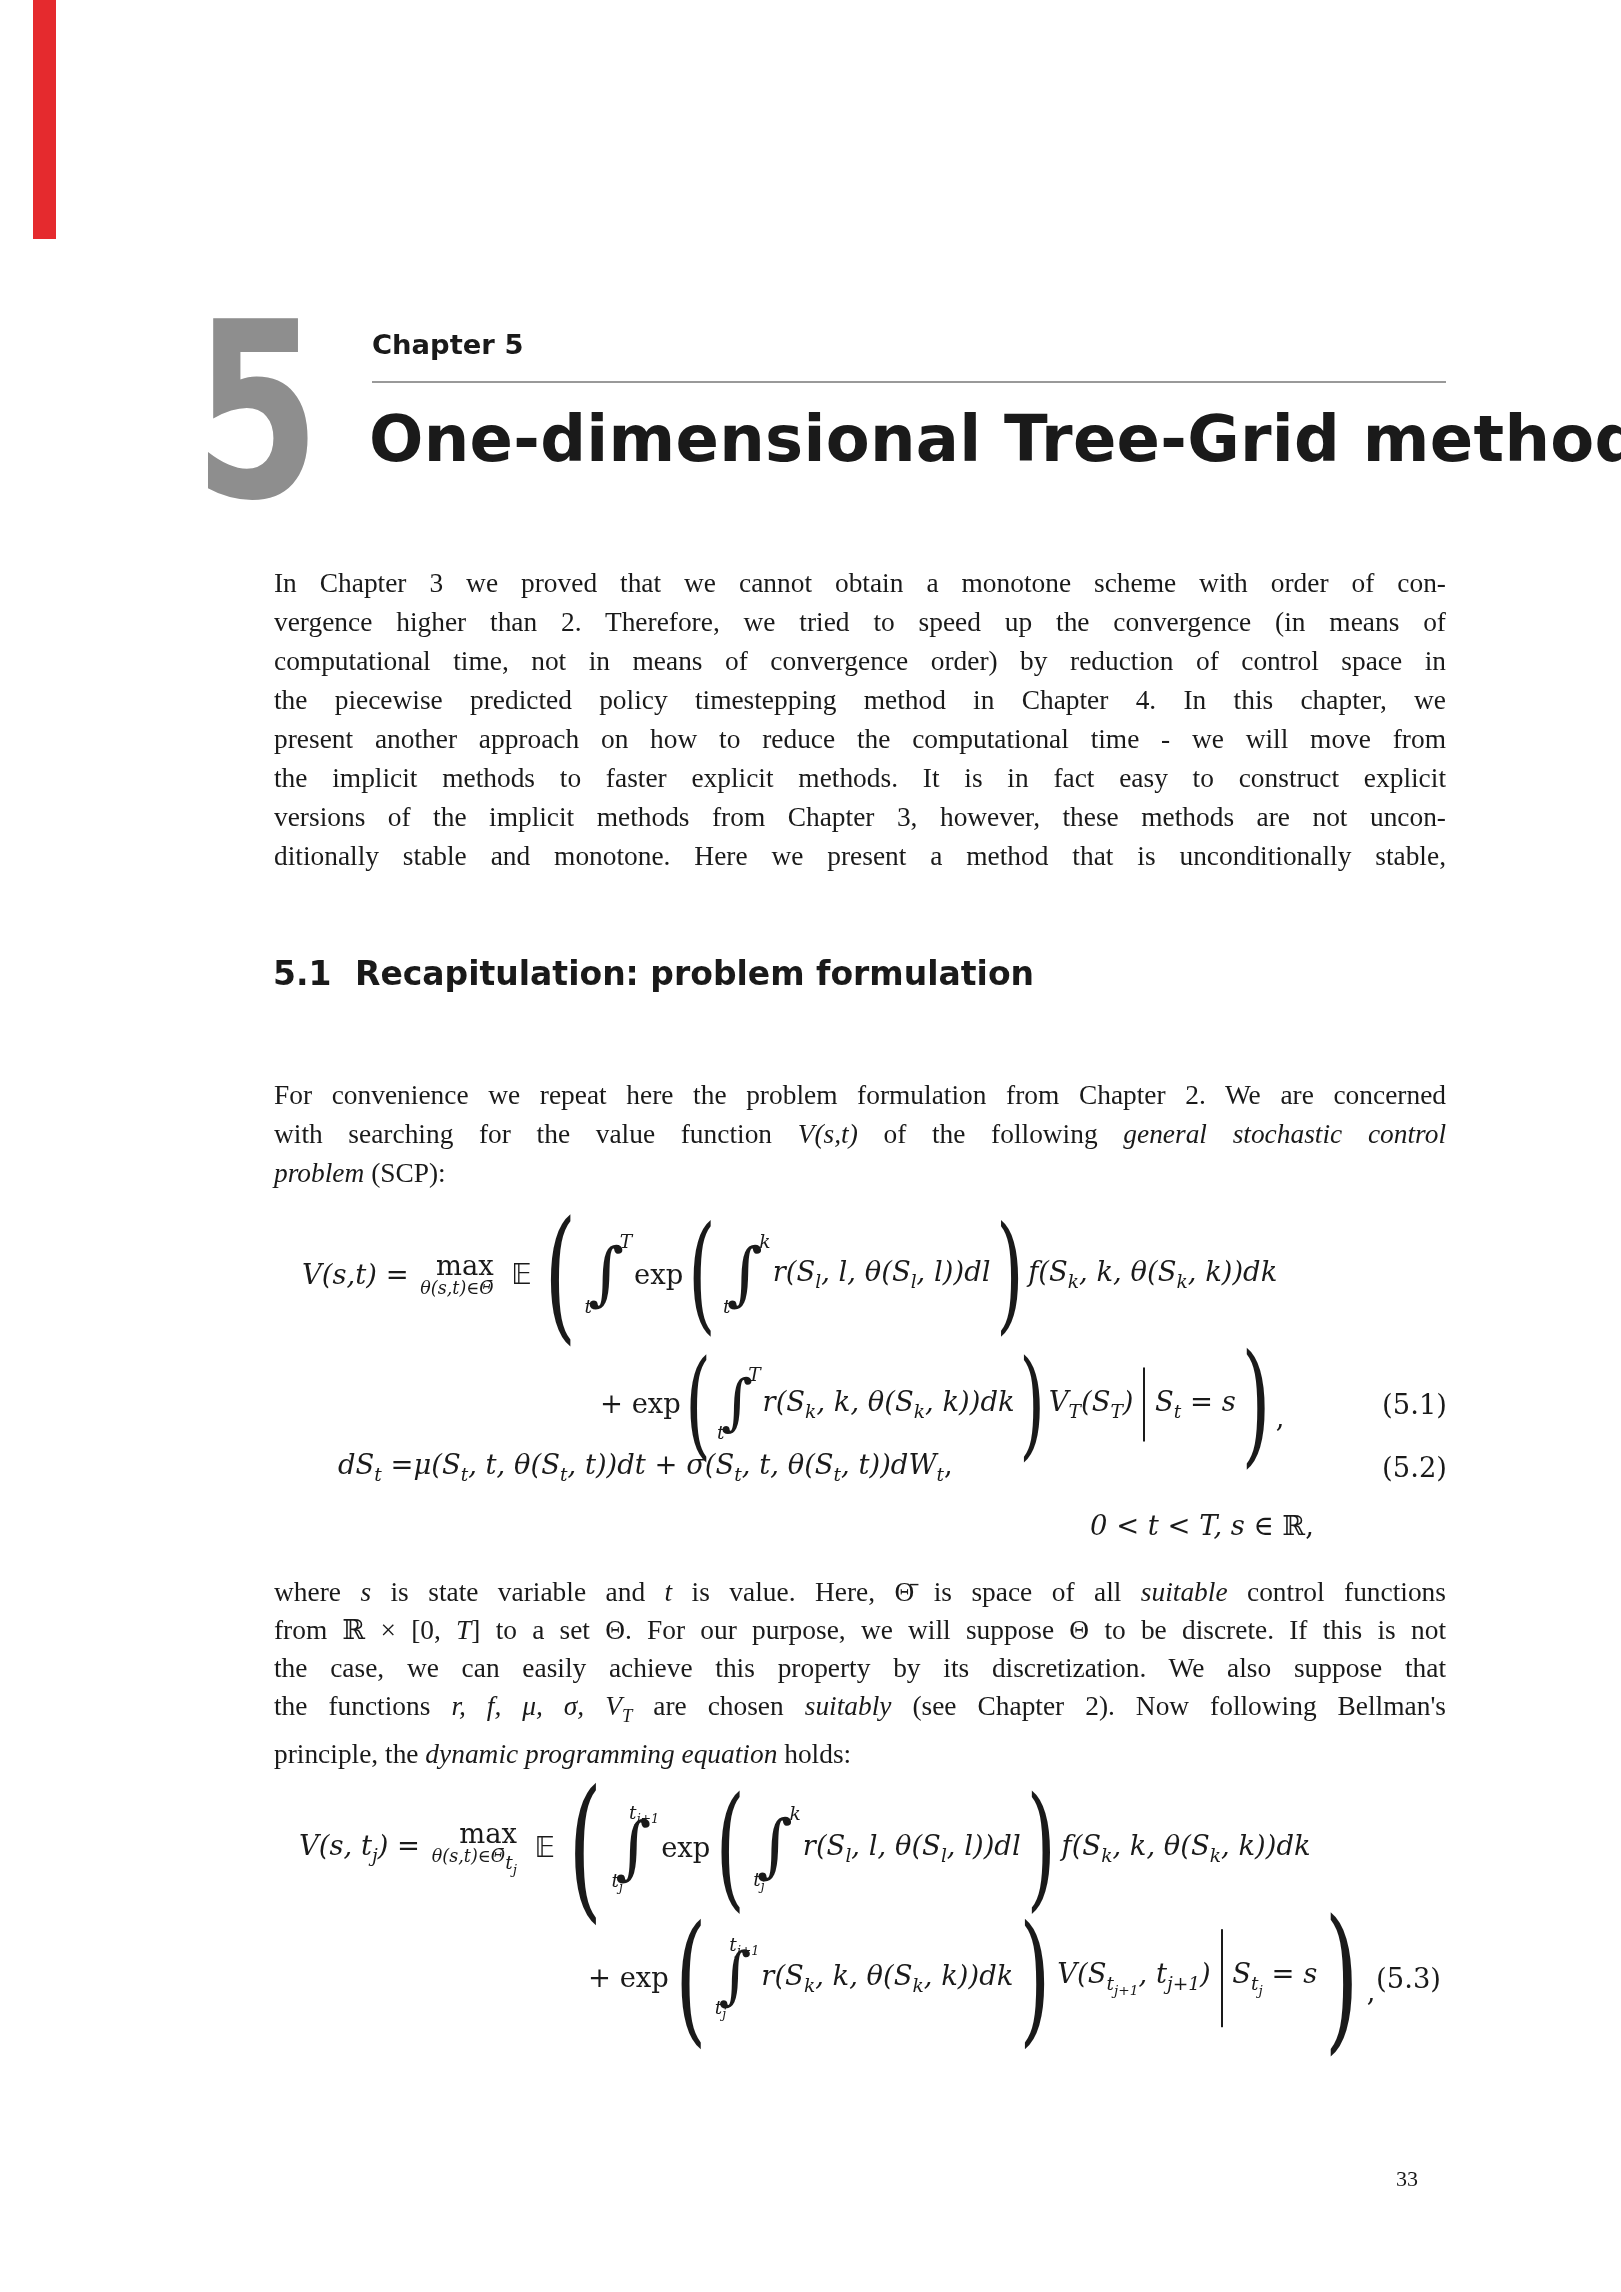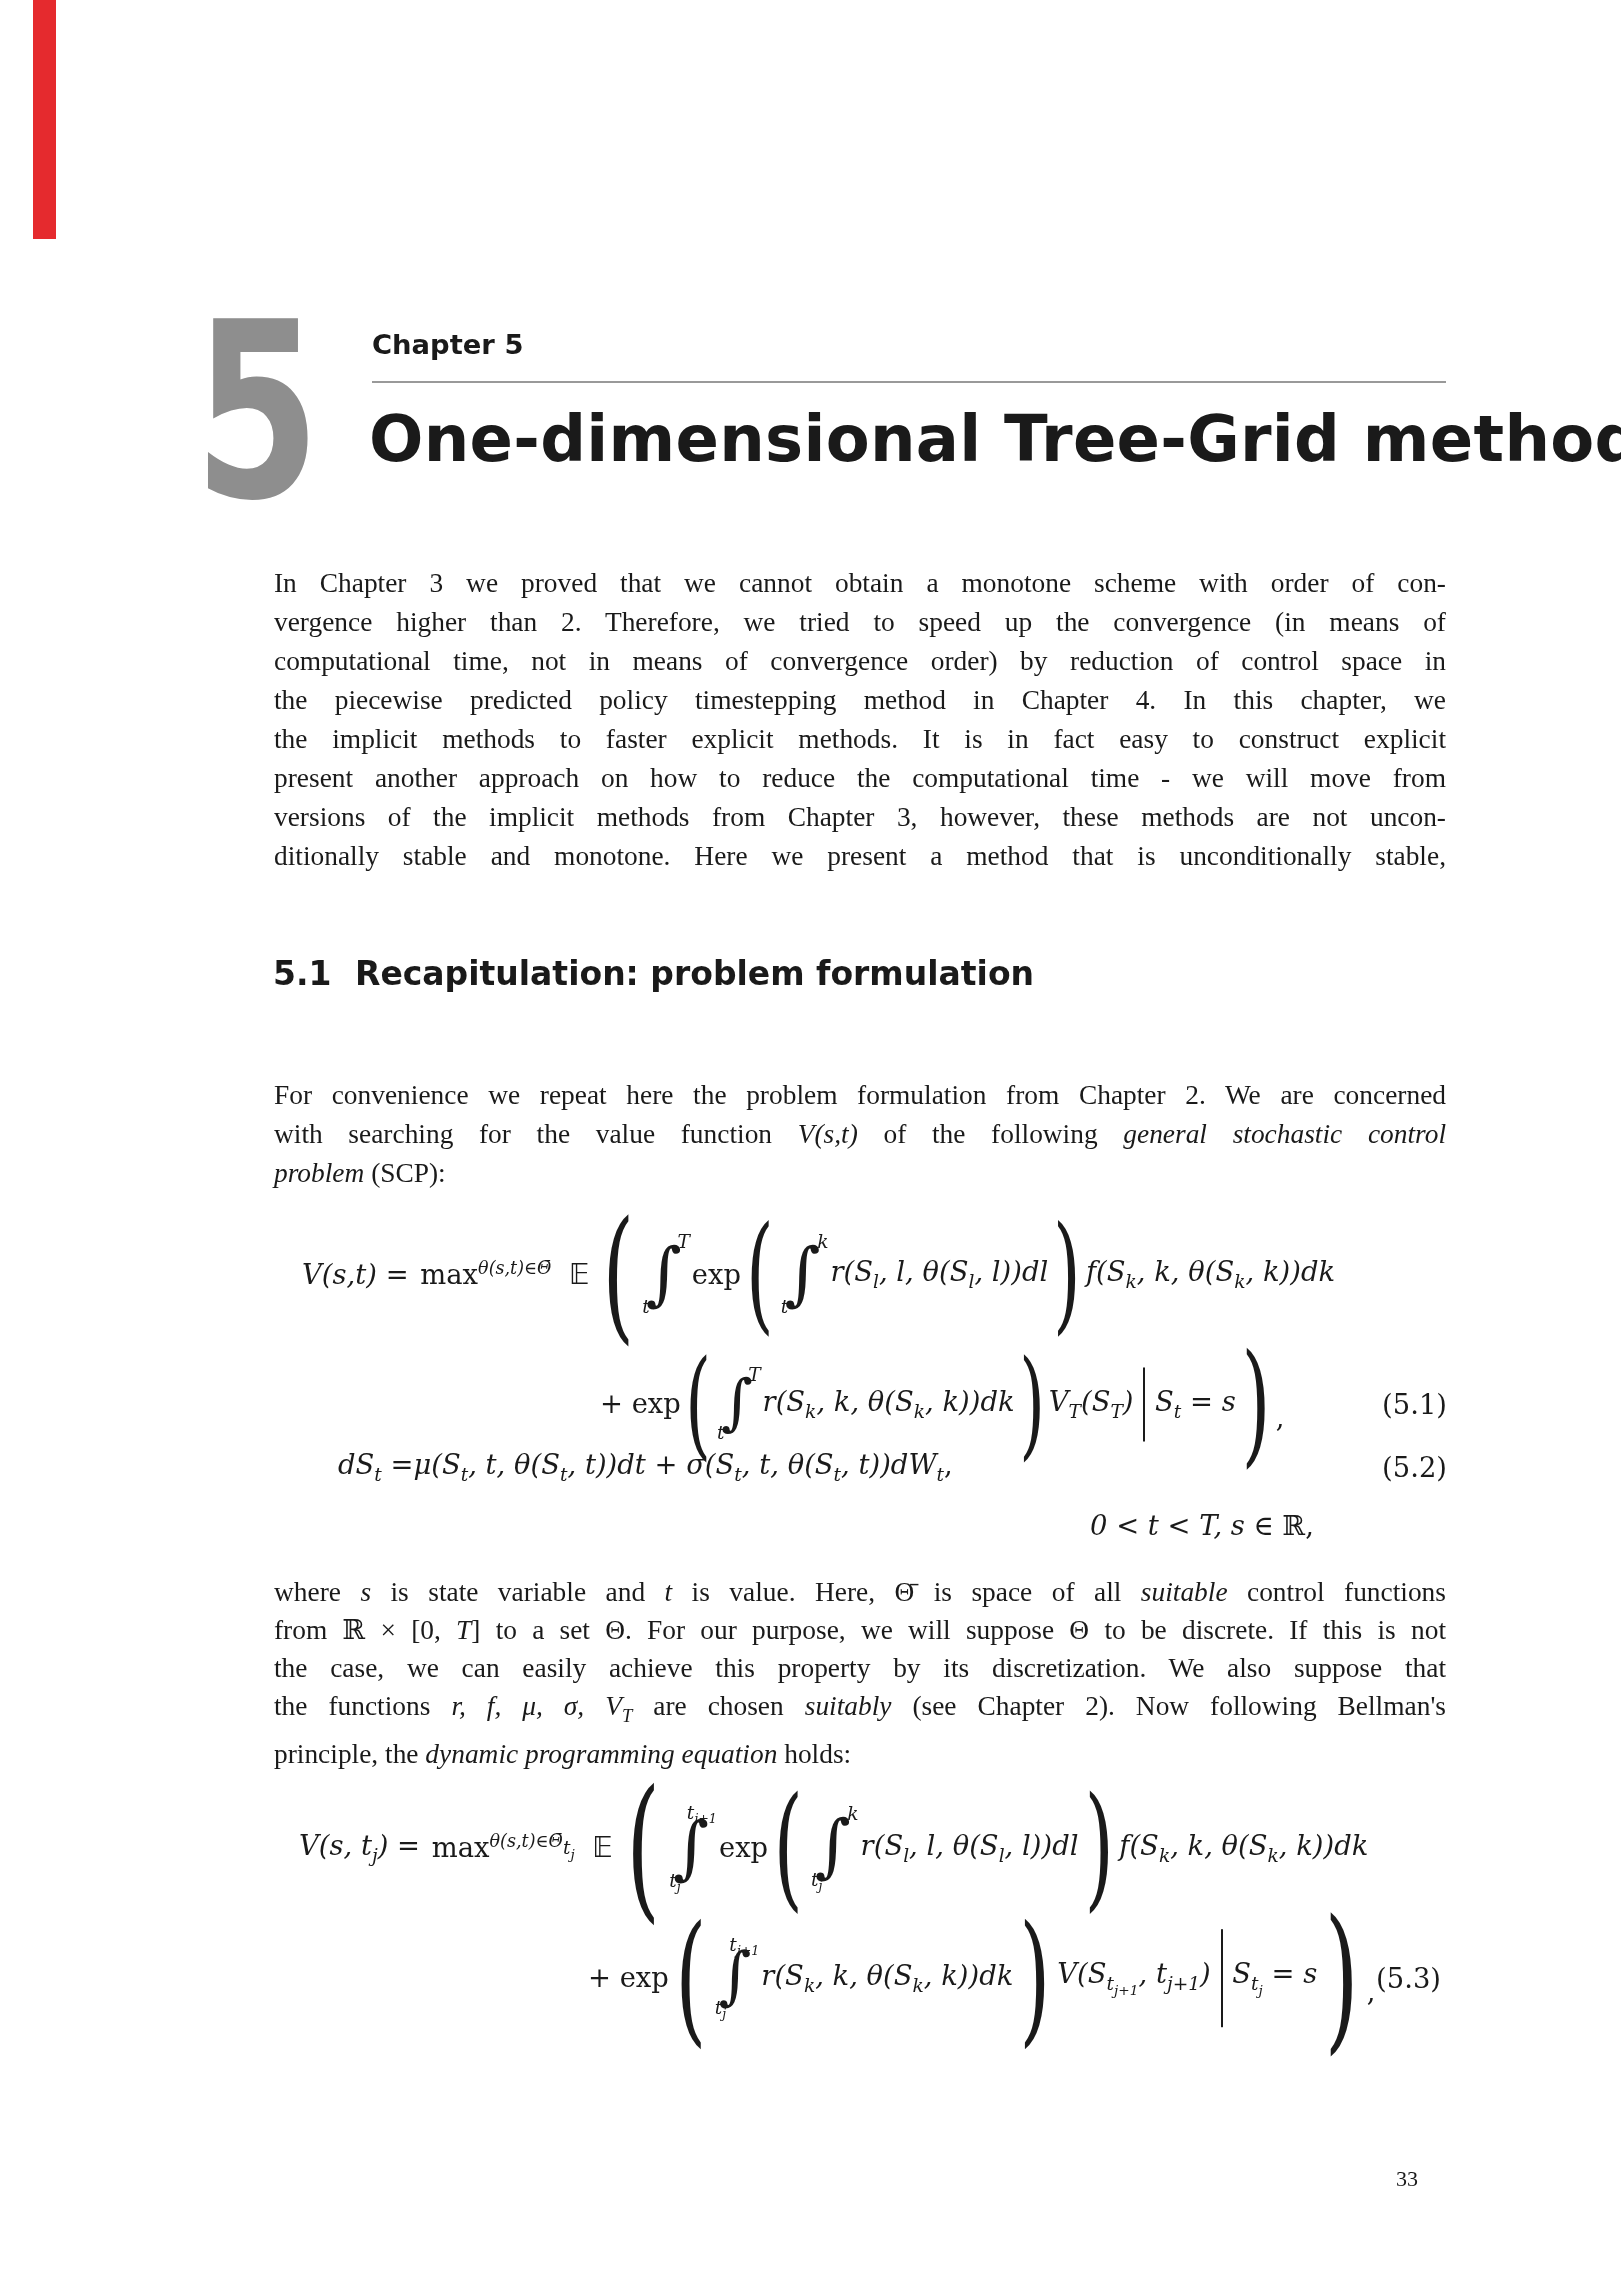--- a/index.html
+++ b/index.html
@@ -19,21 +19,21 @@
   .para{position:absolute;left:274px;width:1172px;font-size:27.4px;line-height:39px;}
   .pline{display:block;text-align:justify;text-align-last:justify;}
   .pl-last{text-align:left;text-align-last:left;}
   .it{font-style:italic;}
   .msub{font-style:italic;font-size:18.6px;vertical-align:-6.9px;}
   .mssub{font-style:italic;font-size:13.7px;vertical-align:-11.8px;}
   .lsub{font-style:italic;font-size:12.7px;vertical-align:-3.9px;}
   .eqrow{position:absolute;display:flex;align-items:center;white-space:nowrap;font-size:27.4px;
         transform:translateY(-50%);font-family:"DejaVu Serif","Liberation Serif",serif;gap:3.9px;}
   .mseg{display:inline-block;}
-  .maxcol{display:inline-flex;flex-direction:row;align-items:flex-start;margin:0 7.8px;}
+  .maxcol{display:inline-flex;flex-direction:column;align-items:flex-end;margin:0 7.8px;}
   .max-label{font-size:27.4px;line-height:29px;}
   .max-sub{font-size:17.6px;margin-top:-2px;}
   .bbE{font-family:"DejaVu Sans","Liberation Sans",sans-serif;font-size:28px;margin:0 5.9px;}
   .bp{font-family:"DejaVu Serif",serif;line-height:.94;display:inline-block;font-weight:400;
         transform:scaleX(.56);transform-origin:center;margin:0 -9.8px;}
   .intg{display:inline-flex;flex-direction:column;align-items:center;margin:0 5.9px;}
   .int-up{font-size:18.6px;align-self:flex-end;transform:translateX(7.8px);margin-bottom:-9.8px;}
   .int-sym{font-size:69px;line-height:.9;font-style:italic;}
   .int-lo{font-size:18.6px;align-self:flex-start;transform:translateX(-3.9px);margin-top:-7.8px;}
   .cbar{border-left:2px solid #1a1a1a;align-self:center;margin:0 5.9px;width:0;}
@@ -52,22 +52,22 @@
   <div class="chapter-number" style="color: rgb(142, 142, 142);">5</div>
   <div class="chapter-label">Chapter 5</div>
   <div class="chapter-rule" style="background: rgb(153, 153, 153);"></div>
   <h1 class="chapter-title">One-dimensional Tree-Grid method</h1>
 
   <div class="para" style="top:564px;">
     <span class="pline">In Chapter 3 we proved that we cannot obtain a monotone scheme with order of con-</span>
     <span class="pline">vergence higher than 2. Therefore, we tried to speed up the convergence (in means of</span>
     <span class="pline">computational time, not in means of convergence order) by reduction of control space in</span>
     <span class="pline">the piecewise predicted policy timestepping method in Chapter 4. In this chapter, we</span>
+    <span class="pline">present another approach on how to reduce the computational time - we will move from</span>
     <span class="pline">the implicit methods to faster explicit methods. It is in fact easy to construct explicit</span>
-    <span class="pline">present another approach on how to reduce the computational time - we will move from</span>
     <span class="pline">versions of the implicit methods from Chapter 3, however, these methods are not uncon-</span>
     <span class="pline">ditionally stable and monotone. Here we present a method that is unconditionally stable,</span>
   </div>
 
   <h2 class="section-heading">
     <span>5.1</span>
     <span>Recapitulation: problem formulation</span>
   </h2>
 
   <div class="para" style="top:1076px;">

